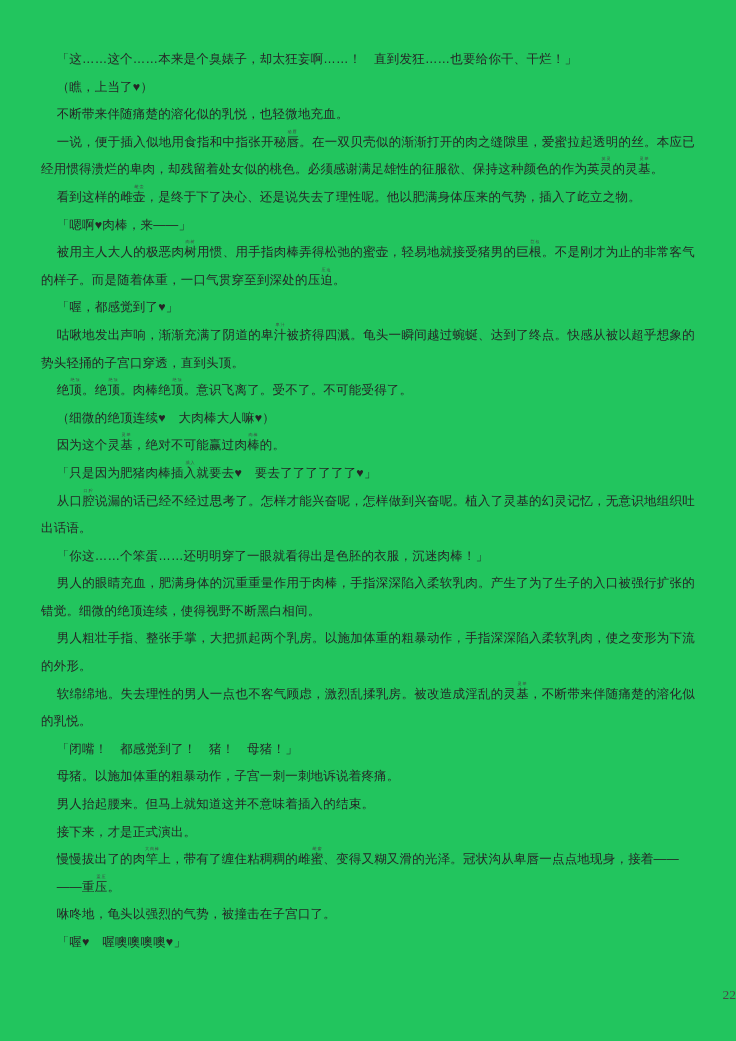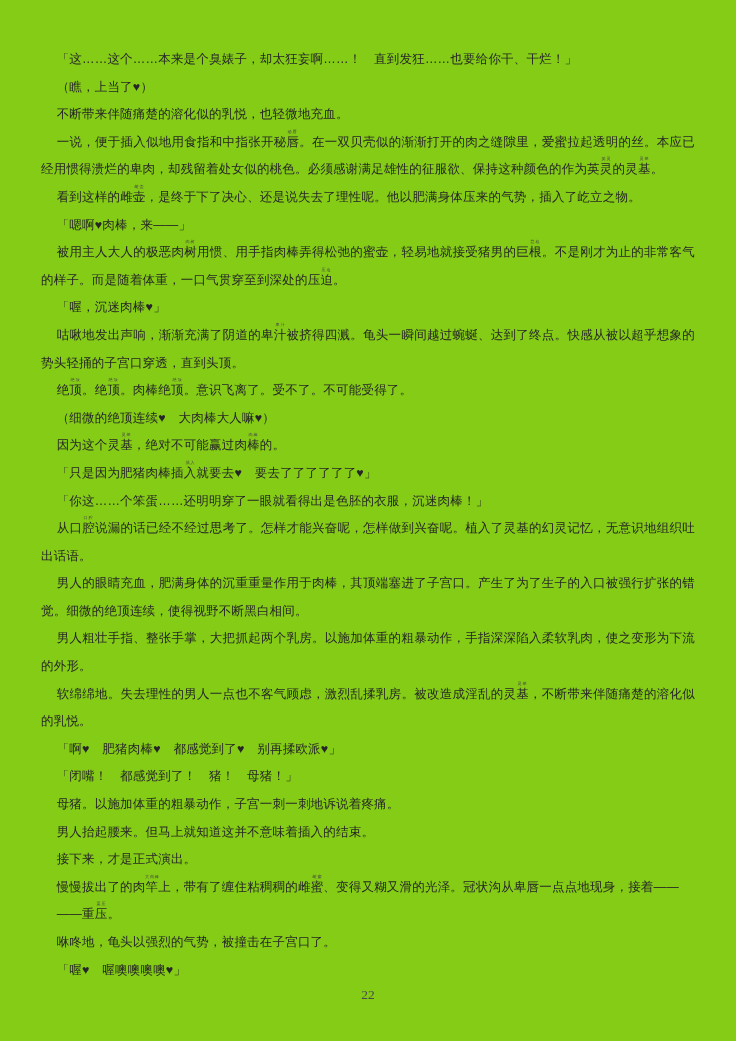--- a/index.html
+++ b/index.html
@@ -7,21 +7,21 @@
     width: 736px;
     height: 1041px;
     background: #fdfdfd;
     overflow: hidden;
     position: relative;
     font-family: "Liberation Sans", "DejaVu Sans", sans-serif;
   }
   .page {
     position: absolute;
     inset: 0;
-    background: #84cc16;
+    background: #22c55e;
     text-decoration: underline;
   }
   .text-column {
     position: absolute;
     left: 41px;
     right: 41px;
     top: 46px;
   }
   .para {
     margin: 0;
@@ -44,51 +44,50 @@
     white-space: nowrap;
     color: #454545;
     letter-spacing: 1px;
     pointer-events: none;
   }
   .page-footer {
     position: absolute;
     bottom: 38px;
     left: 0;
     right: 0;
-    text-align: center;
+    text-align: right;
     font-family: "Liberation Serif", "DejaVu Serif", serif;
     font-size: 13.5px;
     color: #4a4a4a;
     margin-top: 38px;
   }
 </style>
 </head>
 <body>
 
 <div class="page">
   <div class="text-column">
       <p class="para">「这……这个……本来是个臭婊子，却太狂妄啊……！　直到发狂……也要给你干、干烂！」</p>
       <p class="para">（瞧，上当了♥）</p>
       <p class="para">不断带来伴随痛楚的溶化似的乳悦，也轻微地充血。</p>
       <p class="para">一说，便于插入似地用食指和中指张开<span class="rb">秘唇<span class="rt">秘唇</span></span>。在一双贝壳似的渐渐打开的肉之缝隙里，爱蜜拉起透明的丝。本应已经用惯得溃烂的卑肉，却残留着处女似的桃色。必须感谢满足雄性的征服欲、保持这种颜色的作为<span class="rb">英灵<span class="rt">英灵</span></span>的<span class="rb">灵基<span class="rt">灵基</span></span>。</p>
       <p class="para">看到这样的<span class="rb">雌壶<span class="rt">雌壶</span></span>，是终于下了决心、还是说失去了理性呢。他以肥满身体压来的气势，插入了屹立之物。</p>
       <p class="para">「嗯啊♥肉棒，来——」</p>
       <p class="para">被用主人大人的极恶<span class="rb">肉树<span class="rt">肉树</span></span>用惯、用手指肉棒弄得松弛的蜜壶，轻易地就接受猪男的<span class="rb">巨根<span class="rt">巨根</span></span>。不是刚才为止的非常客气的样子。而是随着体重，一口气贯穿至到深处的<span class="rb">压迫<span class="rt">压迫</span></span>。</p>
-      <p class="para">「喔，沉迷肉棒♥」</p>
+      <p class="para">「喔，都感觉到了♥」</p>
       <p class="para">咕啾地发出声响，渐渐充满了阴道的<span class="rb">卑汁<span class="rt">卑汁</span></span>被挤得四溅。龟头一瞬间越过蜿蜒、达到了终点。快感从被以超乎想象的势头轻捅的子宫口穿透，直到头顶。</p>
       <p class="para"><span class="rb">绝顶<span class="rt">绝顶</span></span>。<span class="rb">绝顶<span class="rt">绝顶</span></span>。肉棒<span class="rb">绝顶<span class="rt">绝顶</span></span>。意识飞离了。受不了。不可能受得了。</p>
       <p class="para">（细微的绝顶连续♥　大肉棒大人嘛♥）</p>
       <p class="para">因为这个<span class="rb">灵基<span class="rt">灵基</span></span>，绝对不可能赢过<span class="rb">肉棒<span class="rt">肉棒</span></span>的。</p>
       <p class="para">「只是因为肥猪肉棒<span class="rb">插入<span class="rt">插入</span></span>就要去♥　要去了了了了了了♥」</p>
+      <p class="para">从<span class="rb">口腔<span class="rt">口腔</span></span>说漏的话已经不经过思考了。怎样才能兴奋呢，怎样做到兴奋呢。植入了灵基的幻灵记忆，无意识地组织吐出话语。</p>
       <p class="para">「你这……个笨蛋……还明明穿了一眼就看得出是色胚的衣服，沉迷肉棒！」</p>
-      <p class="para">从<span class="rb">口腔<span class="rt">口腔</span></span>说漏的话已经不经过思考了。怎样才能兴奋呢，怎样做到兴奋呢。植入了灵基的幻灵记忆，无意识地组织吐出话语。</p>
-      <p class="para">男人的眼睛充血，肥满身体的沉重重量作用于肉棒，其顶端塞进了子宫口。产生了为了生子的入口被强行扩张的错觉。细微的绝顶连续，使得视野不断黑白相间。</p>
+      <p class="para">男人的眼睛充血，肥满身体的沉重重量作用于肉棒，手指深深陷入柔软乳肉。产生了为了生子的入口被强行扩张的错觉。细微的绝顶连续，使得视野不断黑白相间。</p>
       <p class="para">男人粗壮手指、整张手掌，大把抓起两个乳房。以施加体重的粗暴动作，手指深深陷入柔软乳肉，使之变形为下流的外形。</p>
       <p class="para">软绵绵地。失去理性的男人一点也不客气顾虑，激烈乱揉乳房。被改造成淫乱的<span class="rb">灵基<span class="rt">灵基</span></span>，不断带来伴随痛楚的溶化似的乳悦。</p>
-      <p class="para">「啊♥　肥猪肉棒♥　都感觉到了♥　别再揉欧派♥」</p>
       <p class="para">「闭嘴！　都感觉到了！　猪！　母猪！」</p>
       <p class="para">母猪。以施加体重的粗暴动作，子宫一刺一刺地诉说着疼痛。</p>
       <p class="para">男人抬起腰来。但马上就知道这并不意味着插入的结束。</p>
       <p class="para">接下来，才是正式演出。</p>
       <p class="para">慢慢拔出了的<span class="rb">肉竿<span class="rt">大肉棒</span></span>上，带有了缠住粘稠稠的<span class="rb">雌蜜<span class="rt">雌蜜</span></span>、变得又糊又滑的光泽。冠状沟从卑唇一点点地现身，接着——</p>
       <p class="para">——<span class="rb">重压<span class="rt">重压</span></span>。</p>
       <p class="para">咻咚地，龟头以强烈的气势，被撞击在子宫口了。</p>
       <p class="para">「喔♥　喔噢噢噢噢♥」</p>
     </div>
   <div class="page-footer">22</div>

